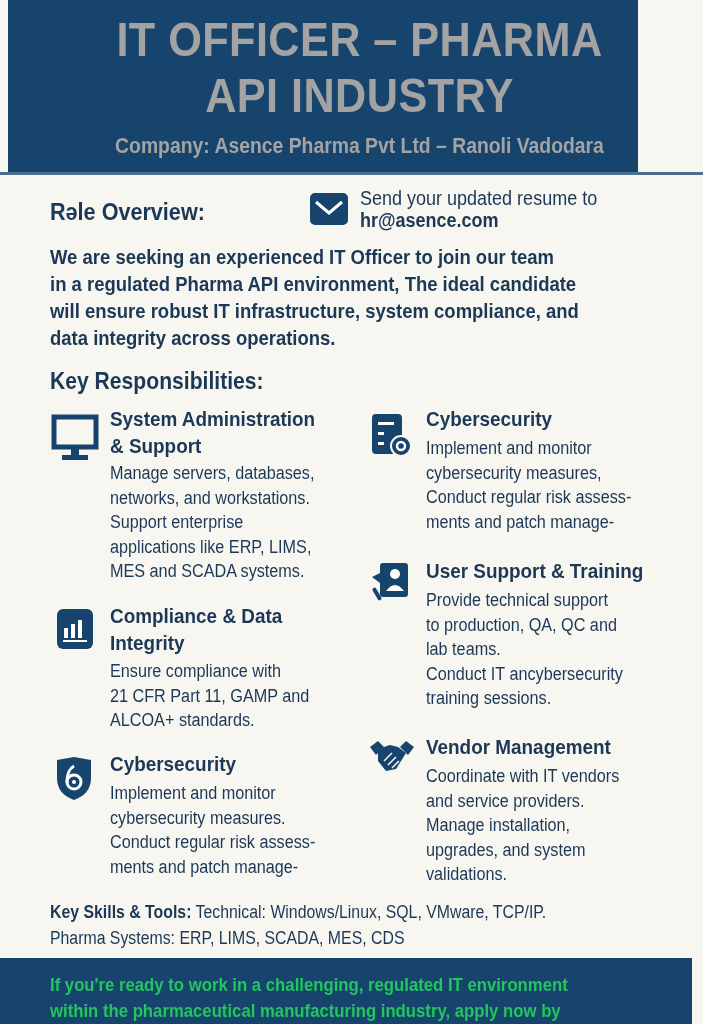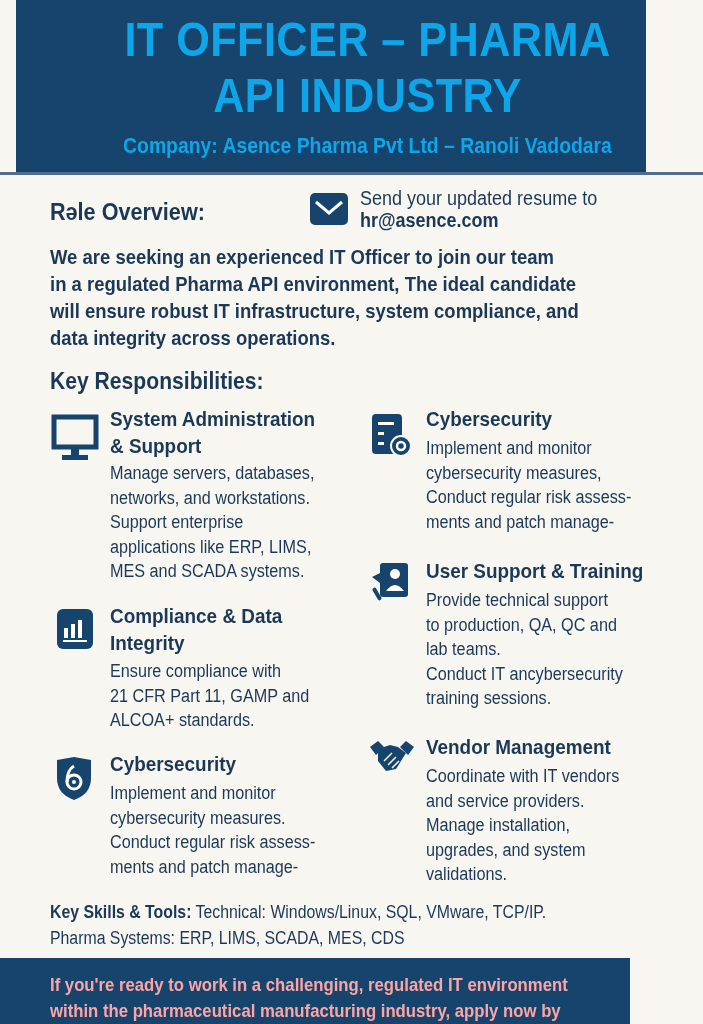--- a/index.html
+++ b/index.html
@@ -1,35 +1,35 @@
 <!DOCTYPE html>
 <html><head>
 <meta charset="utf-8">
 <style>
   html, body { margin:0; padding:0; }
   body { width:703px; height:1024px; overflow:hidden; background:#f8f6f1; font-family:"Liberation Sans", sans-serif; color:#1b3856; position:relative; }
-  .header { position:absolute; left:16px; top:0; width:630px; height:172px; background:#17446d; color:#0ea5e9; text-align:center; }
+  .header { position:absolute; left:8px; top:0; width:630px; height:172px; background:#17446d; color:#a3a3a3; text-align:center; }
   .title { position:absolute; left:0; width:703px; font-weight:bold; font-size:48px; line-height:52px; letter-spacing:0.5px; transform:scaleX(0.9); }
   .t1 { top:14px; } .t2 { top:70px; }
   .company { position:absolute; left:0; top:133px; width:703px; font-size:22px; font-weight:bold; transform:scaleX(0.88); }
   .hdr-line { position:absolute; left:0; top:172px; width:703px; height:3px; background:#4f6f8f; }
   .role { position:absolute; left:50px; top:198px; font-size:24px; font-weight:bold; transform-origin:left; transform:scaleX(0.9); }
   .mail-icon { position:absolute; left:310px; top:193px; width:38px; height:32px; background:#17446d; border-radius:5px; }
   .mail-text { position:absolute; left:360px; top:187px; font-size:20px; line-height:22px; transform-origin:left; transform:scaleX(0.9); white-space:nowrap;}
   .mail-text .e { font-weight:bold; display:block; }
   .overview { position:absolute; left:50px; top:243px; width:680px; font-size:21px; line-height:27px; font-weight:bold; transform-origin:left top; transform:scaleX(0.88); }
   .ov-line { display:block; white-space:nowrap; }
   .keyresp { position:absolute; left:50px; top:367px; font-size:24px; font-weight:bold; transform-origin:left; transform:scaleX(0.88); }
   .item { position:absolute; }
   .item .ic { position:absolute; left:0; top:0; }
   .item .h { position:absolute; font-weight:bold; font-size:21px; line-height:27px; white-space:nowrap; transform-origin:left top; transform:scaleX(0.9); }
   .item .d { position:absolute; font-size:18px; line-height:24.5px; white-space:nowrap; transform-origin:left top; transform:scaleX(0.9); }
   .skills { position:absolute; left:50px; top:899px; font-size:18px; line-height:26px; white-space:nowrap; transform-origin:left top; transform:scaleX(0.88); }
   .skills b { font-weight:bold; }
-  .footer { position:absolute; left:0; top:958px; width:630px; height:66px; background:#17446d; color:#fca5a5; }
+  .footer { position:absolute; left:0; top:958px; width:692px; height:66px; background:#17446d; color:#22c55e; }
   .footer .f { position:absolute; left:50px; top:14px; font-size:19px; line-height:26px; font-weight:bold; white-space:nowrap; transform-origin:left top; transform:scaleX(0.88); }
 </style>
 </head>
 <body>
 
 <div class="header">
   <div class="title t1">IT OFFICER – PHARMA</div>
   <div class="title t2">API INDUSTRY</div>
   <div class="company">Company: Asence Pharma Pvt Ltd – Ranoli Vadodara</div>
 </div>

